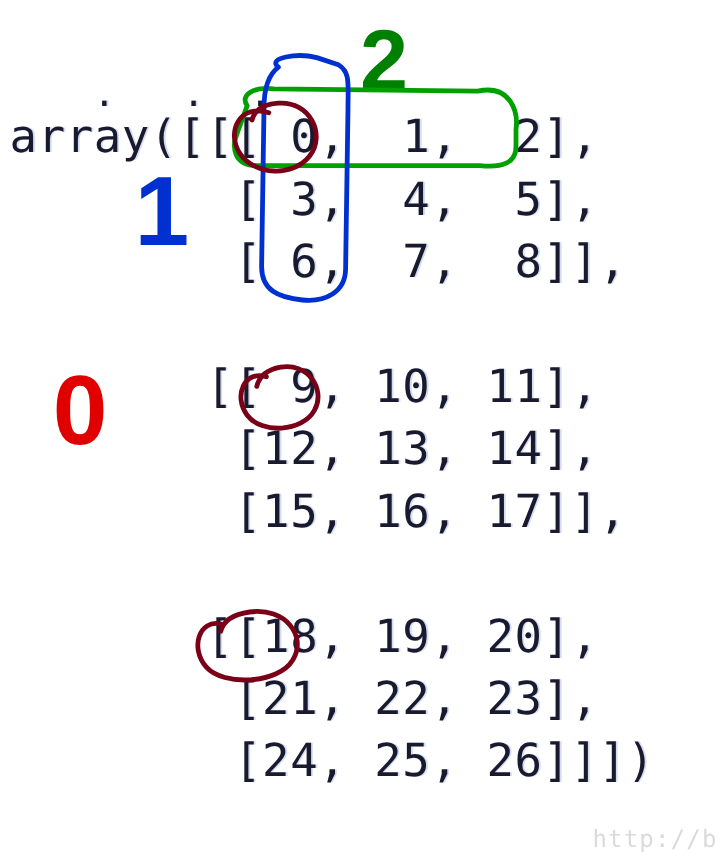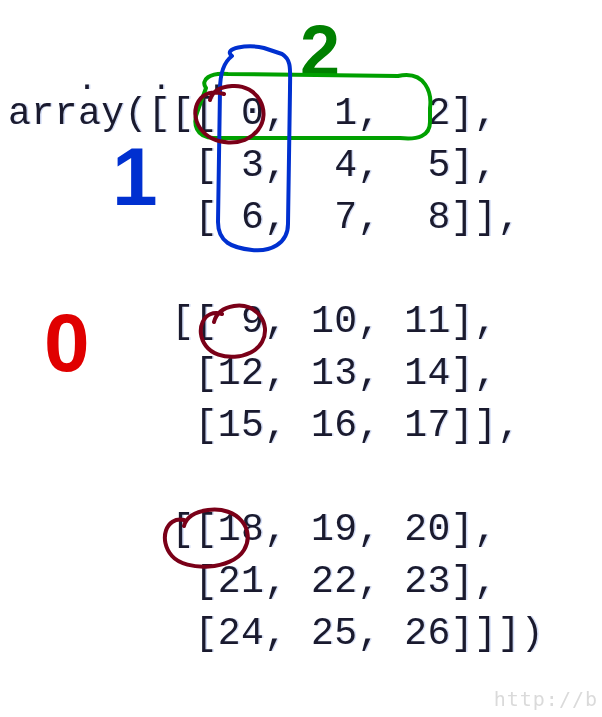--- a/index.html
+++ b/index.html
@@ -43,21 +43,21 @@
     bottom: 6px;
     font-size: 20px;
     color: rgba(150,150,150,0.35);
     letter-spacing: 1px;
     margin-top: 12px;
   }
 </style>
 </head>
 <body>
 
-<div class="code" style="top:88px; left:8px;font-family:Liberation Mono, monospace;">array([[[ 0,  1,  2],
+<div class="code" style="top:88px; left:8px;">array([[[ 0,  1,  2],
         [ 3,  4,  5],
         [ 6,  7,  8]],
 
        [[ 9, 10, 11],
         [12, 13, 14],
         [15, 16, 17]],
 
        [[18, 19, 20],
         [21, 22, 23],
         [24, 25, 26]]])</div>

